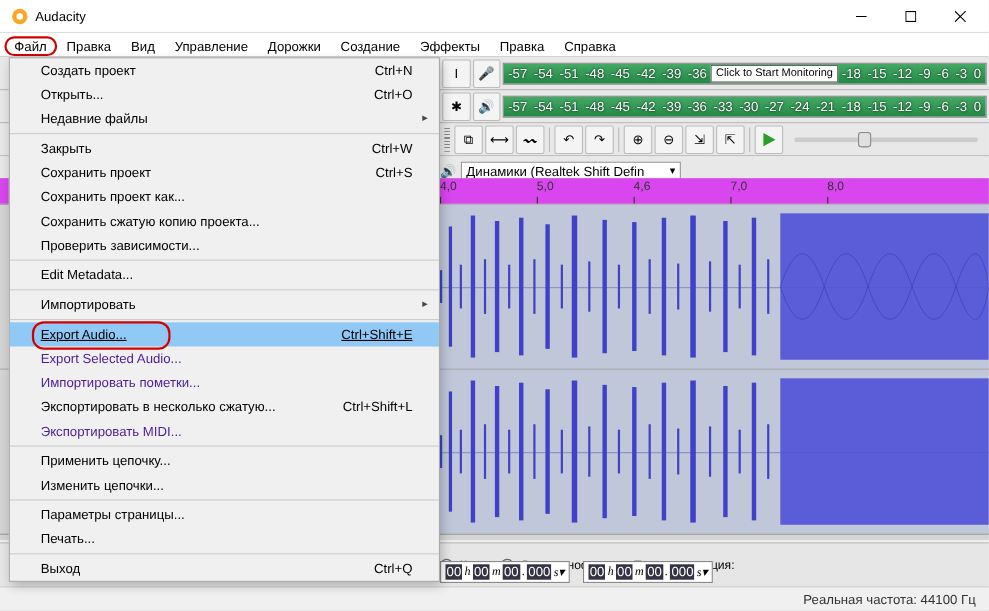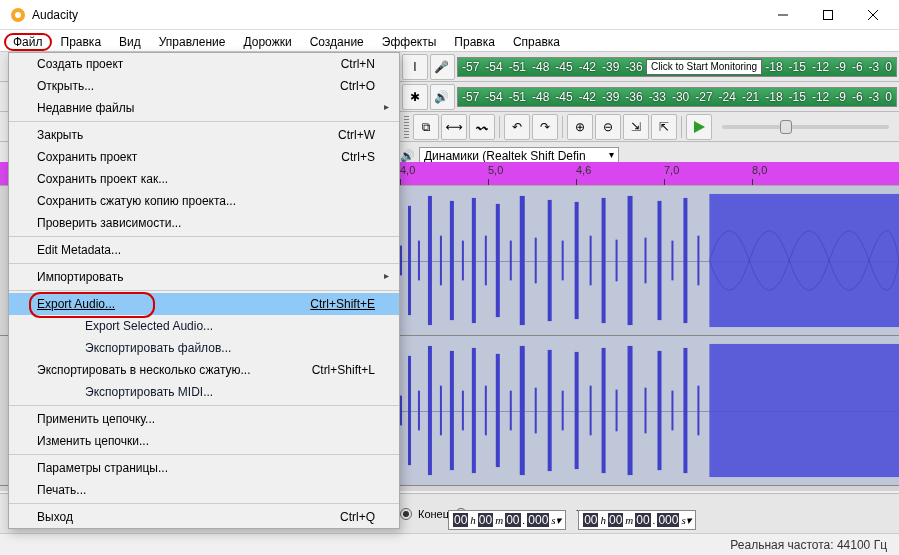--- a/index.html
+++ b/index.html
@@ -20,21 +20,21 @@
 .tb-btn { width: 26px; height: 26px; border: 1px solid #bbb; background: #f4f4f4; display: flex; align-items: center; justify-content: center; border-radius: 2px; }
 .tb-sep { width: 1px; height: 22px; background: #bbb; margin: 0 2px; }
 
 .meter { height: 20px; background: linear-gradient(to bottom, #4a6, #284); display: flex; align-items: center; position: relative; flex: 0 0 auto; width: 440px; border: 1px solid #888; }
 .meter-ticks { position: absolute; inset: 0; display: flex; justify-content: space-between; padding: 0 4px; font-size: 9px; color: #fff; align-items: center; }
 .meter-ticks span { text-shadow: 0 0 2px #000; }
 .meter .monitor-box { position: absolute; left: 188px; top: 1px; background: #fff; border: 1px solid #666; padding: 0 4px; font-size: 10px; height: 16px; line-height: 14px; }
 
 .dropdown-menu { position: absolute; top: 52px; left: 8px; width: 392px; background: #f0f0f0; border: 1px solid #aaa; box-shadow: 2px 4px 10px rgba(0,0,0,.25); z-index: 100; }
 .dropdown-menu .dm-item { display: flex; justify-content: space-between; padding: 4px 24px 4px 28px; cursor: default; }
-.dropdown-menu .dm-item.disabled { color: #0f172a; margin-left: 48px; }
+.dropdown-menu .dm-item.disabled { color: #4c1d95; }
 .dropdown-menu .dm-item.highlight { background: #90c8f6; text-decoration: underline; }
 .dropdown-menu .dm-item.circled { position: relative; }
 .dropdown-menu .dm-item.circled::after { content:""; position:absolute; left: 20px; top: -1px; width: 122px; height: 22px; border: 2px solid #d40000; border-radius: 11px; pointer-events: none; }
 .dropdown-menu hr { border: none; border-top: 1px solid #ccc; margin: 2px 0; }
 .dropdown-menu .submenu-arrow::after { content: "▸"; font-size: 10px; color: #444; position: absolute; right: 10px; }
 
 .workspace { position: absolute; top: 162px; left: 0; right: 0; bottom: 64px; background: #d4d4d4; }
 .timeline { height: 24px; background: #d946ef; border-bottom: 1px solid #aaa; display:flex; padding-left: 400px; position: relative; }
 .timeline .tick { position: relative; width: 88px; font-size: 11px; color: #333; padding-top: 2px; }
 .timeline .tick::before { content:""; position:absolute; left:0; bottom:0; width:1px; height:6px; background:#333; }
@@ -306,21 +306,21 @@
   </div>
 </div>
 
 <div class="selbar">
   <span class="radio on"></span>
   <label>Конец</label>
   <span class="radio"></span>
   <label>Длительность</label>
   <div style="width:20px"></div>
   <label>Текущая позиция:</label>
-  <div style="position:absolute; bottom:3px; left:400px; display:flex; gap:12px;margin-left:48px;">
+  <div style="position:absolute; bottom:3px; left:400px; display:flex; gap:12px;">
     <div class="timefield">
       <span>00</span>
         <i class="unit">h</i>
       <span>00</span>
         <i class="unit">m</i>
       <span>00</span>
         <i class="unit">.</i>
       <span>000</span>
         <i class="unit">s▾</i>
     </div>
@@ -388,21 +388,21 @@
     <hr>
     <div class="dm-item highlight circled">
       <span>Export Audio...</span>
       <span>Ctrl+Shift+E</span>
     </div>
     <div class="dm-item disabled">
       <span>Export Selected Audio...</span>
       <span></span>
     </div>
     <div class="dm-item disabled">
-      <span>Экспортировать файлов...</span>
+      <span>Импортировать пометки...</span>
       <span></span>
     </div>
     <div class="dm-item">
       <span>Экспортировать в несколько сжатую...</span>
       <span>Ctrl+Shift+L</span>
     </div>
     <div class="dm-item disabled">
       <span>Экспортировать MIDI...</span>
       <span></span>
     </div>

